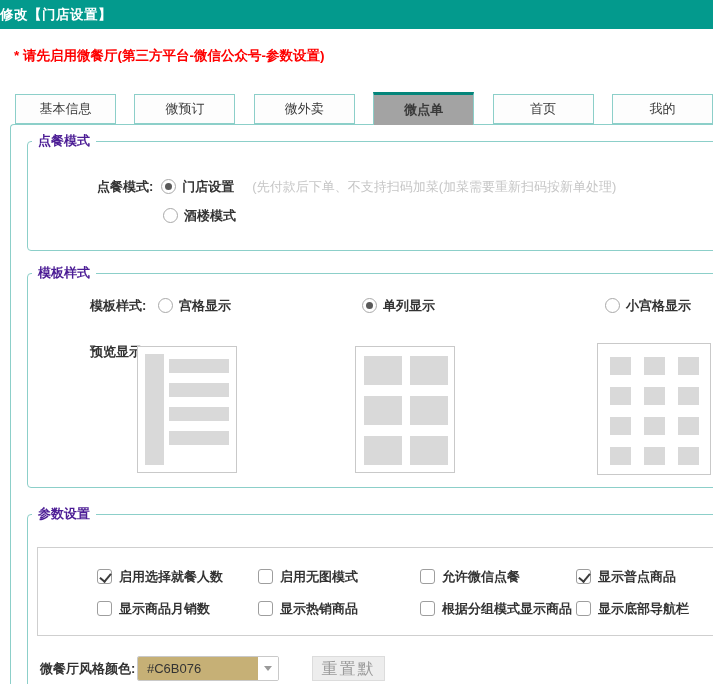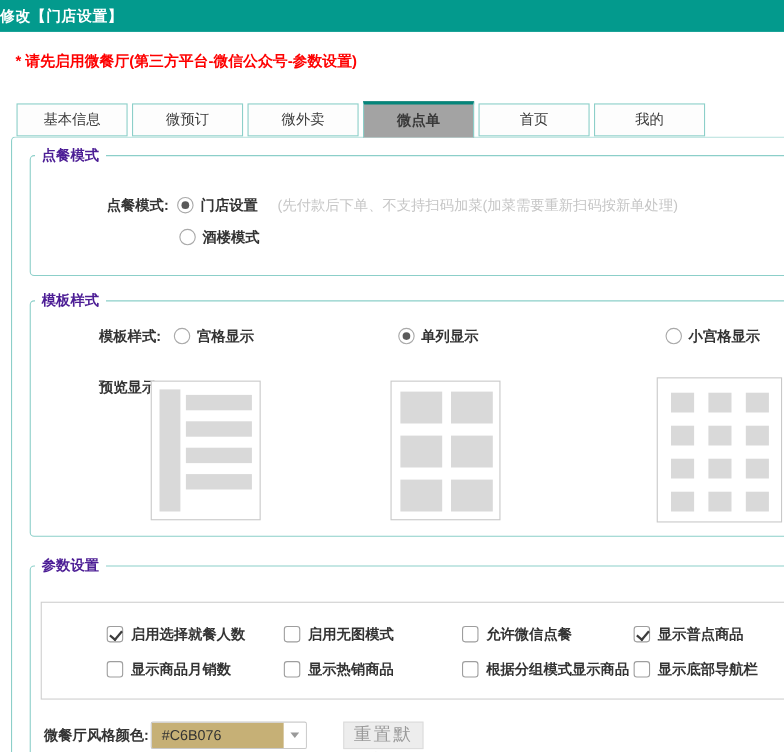--- a/index.html
+++ b/index.html
@@ -7,21 +7,21 @@
     font-family:"Liberation Sans","DejaVu Sans",sans-serif; font-size:13px; color:#333; }
 
   
   .titlebar { height:29px; background:#039a8d; color:#fff; font-weight:bold;
     line-height:29px; font-size:13.5px; letter-spacing:.5px; }
 
   
   .warning { margin:18px 0 0 14px; color:#fe0000; font-weight:bold; font-size:13.5px; }
 
   
-  .tabs { display:flex; gap:4px; margin:27px 0 0 15px; position:relative; z-index:2; align-items:flex-end; }
+  .tabs { display:flex; gap:4px; margin:27px 0 0 15px; position:relative; z-index:2; align-items:flex-end;justify-content:space-between; }
   .tab { width:101px; height:30px; line-height:28px; text-align:center; background:#fdfdfd;
     border:1px solid #8ccfc9; color:#3a3a3a; cursor:pointer; }
   .tab.active { background:#a3a3a3; height:33px; line-height:30px; margin-bottom:-1px;
     border-top:3px solid #04857a; border-bottom:none; font-weight:bold; }
 
   
   .container { margin-left:10px; width:712px; border-top:1px solid #8ccfc9;
     border-left:1px solid #8ccfc9; border-radius:4px 0 0 0; padding:7px 0 0 16px; }
 
   fieldset { border:1px solid #8ccfc9; border-radius:4px; width:695px; padding:0; }

